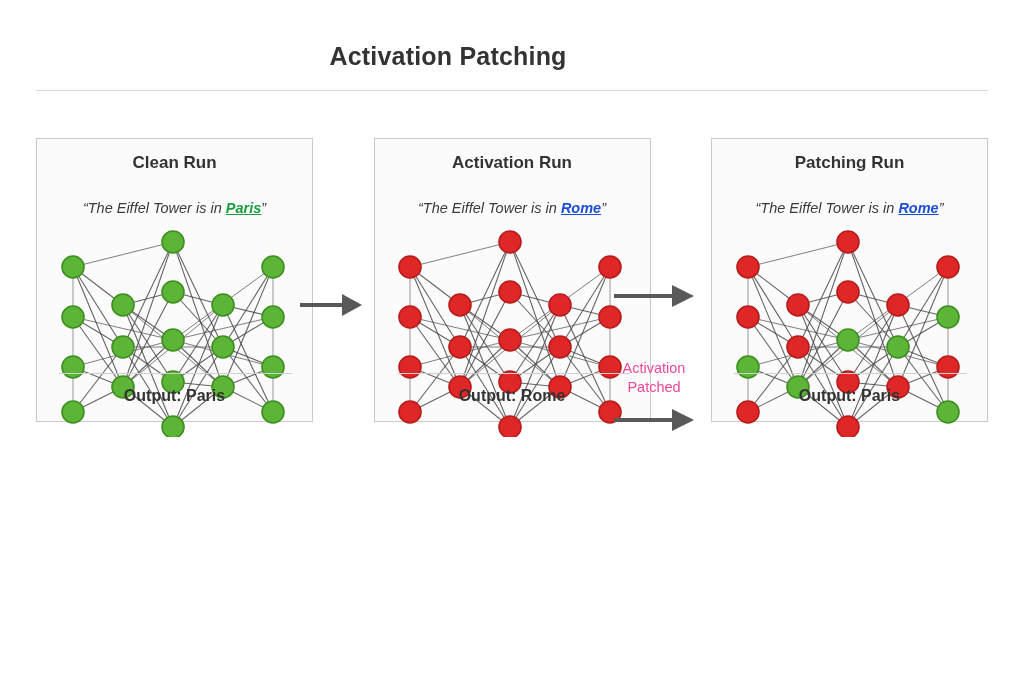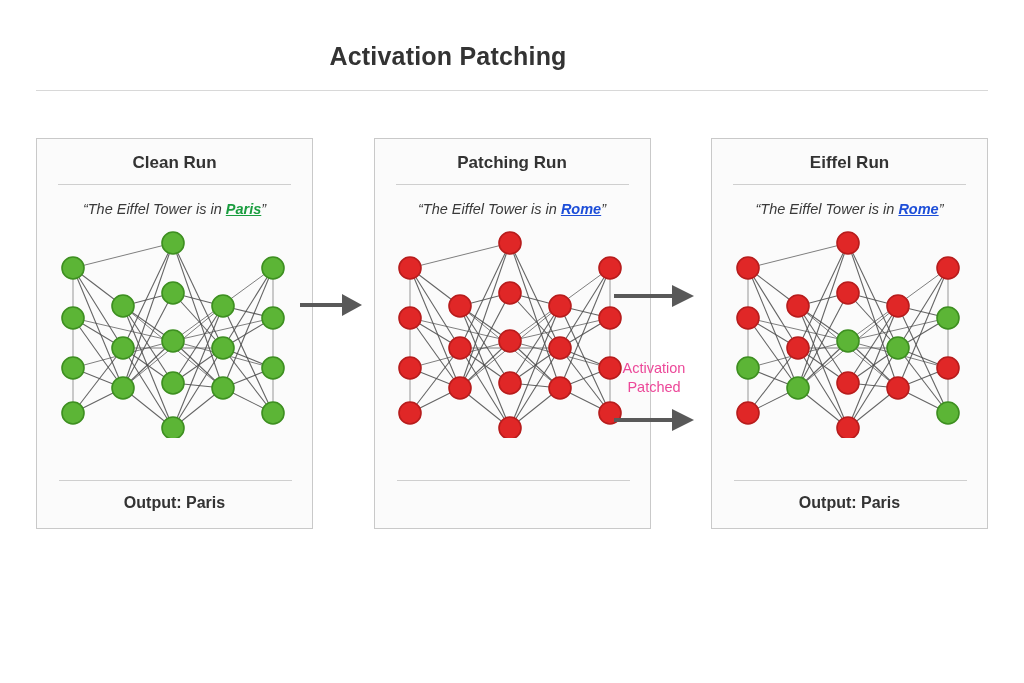--- a/index.html
+++ b/index.html
@@ -45,21 +45,21 @@
     left: 36px;
     top: 138px;
     width: 952px;
     height: 404px;
     display: flex;
     justify-content: space-between;
   }
   .panel {
     position: relative;
     width: 277px;
-    height: 391px;
+    height: 284px;
     background: #fbfbfb;
     border: 1px solid #c9c9c9;
     box-sizing: border-box;
     display: flex;
     flex-direction: column;
     align-items: center;
   }
   .panel-title {
     margin-top: 14px;
     font-size: 17px;
@@ -228,21 +228,21 @@
             <circle cx="228" cy="145" r="11" fill="#5cb536" stroke="#3d8f20" stroke-width="1.6"></circle>
             <circle cx="228" cy="190" r="11" fill="#5cb536" stroke="#3d8f20" stroke-width="1.6"></circle>
           </g>
         </svg>
       </div>
     <div class="panel-foot-rule"></div>
     <div class="panel-output">Output: Paris</div>
   </div>
 
   <div class="panel">
-    <div class="panel-title">Patching Run</div>
+    <div class="panel-title">Activation Run</div>
     <div class="panel-rule"></div>
     <div class="panel-prompt">
       <span>“The Eiffel Tower is in </span><span class="prompt-token tok-red">Rome</span><span>”</span>
     </div>
     <div class="net-wrap">
         <svg width="260" height="215" viewBox="0 0 260 215">
           <g>
             <line x1="28" y1="45" x2="78" y2="83" stroke="#4a4a4a" stroke-width="1.1" opacity="0.85"></line>
             <line x1="28" y1="45" x2="78" y2="125" stroke="#4a4a4a" stroke-width="1.1" opacity="0.85"></line>
             <line x1="28" y1="45" x2="78" y2="165" stroke="#4a4a4a" stroke-width="1.1" opacity="0.85"></line>
@@ -315,24 +315,25 @@
             <circle cx="178" cy="125" r="11" fill="#e02727" stroke="#b71c1c" stroke-width="1.6"></circle>
             <circle cx="178" cy="165" r="11" fill="#e02727" stroke="#b71c1c" stroke-width="1.6"></circle>
             <circle cx="228" cy="45" r="11" fill="#e02727" stroke="#b71c1c" stroke-width="1.6"></circle>
             <circle cx="228" cy="95" r="11" fill="#e02727" stroke="#b71c1c" stroke-width="1.6"></circle>
             <circle cx="228" cy="145" r="11" fill="#e02727" stroke="#b71c1c" stroke-width="1.6"></circle>
             <circle cx="228" cy="190" r="11" fill="#e02727" stroke="#b71c1c" stroke-width="1.6"></circle>
           </g>
         </svg>
       </div>
     <div class="panel-foot-rule"></div>
+    <div class="panel-output">Output: Rome</div>
   </div>
 
   <div class="panel">
-    <div class="panel-title">Eiffel Run</div>
+    <div class="panel-title">Patching Run</div>
     <div class="panel-rule"></div>
     <div class="panel-prompt">
       <span>“The Eiffel Tower is in </span><span class="prompt-token tok-red">Rome</span><span>”</span>
     </div>
     <div class="net-wrap">
         <svg width="260" height="215" viewBox="0 0 260 215">
           <g>
             <line x1="28" y1="45" x2="78" y2="83" stroke="#4a4a4a" stroke-width="1.1" opacity="0.85"></line>
             <line x1="28" y1="45" x2="78" y2="125" stroke="#4a4a4a" stroke-width="1.1" opacity="0.85"></line>
             <line x1="28" y1="45" x2="78" y2="165" stroke="#4a4a4a" stroke-width="1.1" opacity="0.85"></line>

